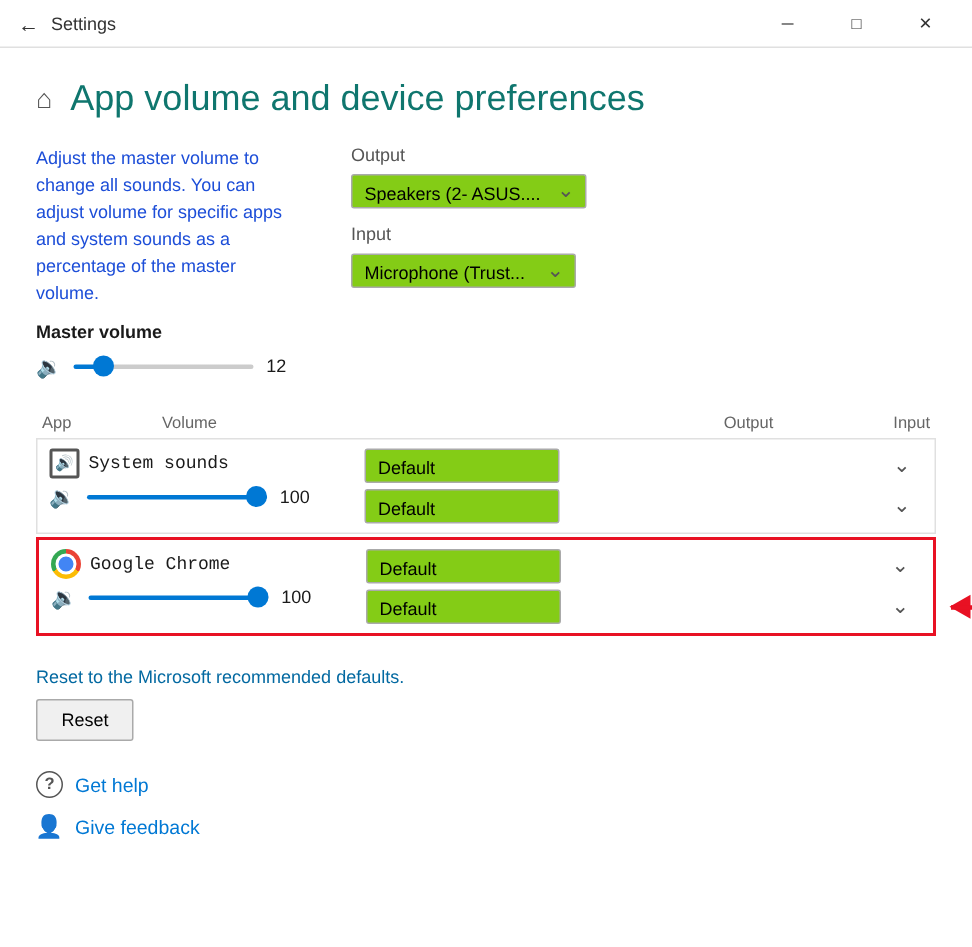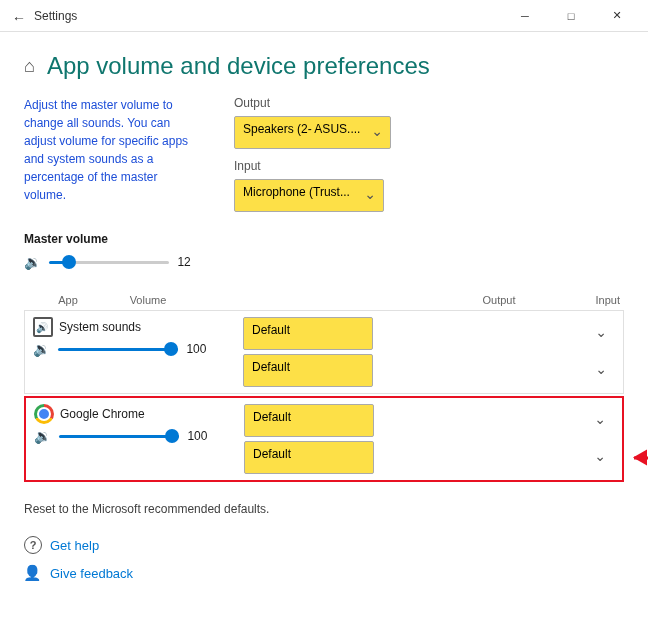--- a/index.html
+++ b/index.html
@@ -92,23 +92,23 @@
       margin-bottom: 6px;
     }
     .dropdown-wrapper {
       margin-bottom: 10px;
     }
     select {
       appearance: none;
       -webkit-appearance: none;
       border: 1px solid #aaa;
       border-radius: 2px;
-      padding: 5px 28px 12px 8px;
-      font-size: 12px;
-      background: #fde047;
+      padding: 5px 28px 2px 8px;
+      font-size: 12px;
+      background: #84cc16;
       cursor: pointer;
       position: relative;
       min-width: 150px;
     }
     .select-container {
       position: relative;
       display: inline-block;
     }
     .select-container::after {
       content: '⌄';
@@ -177,21 +177,20 @@
       display: flex;
       justify-content: space-between;
       font-size: 11px;
       color: #666;
       margin-bottom: 4px;
       padding: 0 4px;
     }
     .app-table-header-left {
       display: flex;
       gap: 0;
-      text-align: center;
     }
     .app-col-app { width: 80px; }
     .app-col-vol { width: 80px; }
 
     
     .app-rows { margin-bottom: 20px; }
     .app-row {
       border: 1px solid #e0e0e0;
       margin-bottom: 2px;
       padding: 6px 8px;
@@ -213,40 +212,41 @@
     }
     .app-icon {
       width: 20px;
       height: 20px;
       display: inline-flex;
       align-items: center;
       justify-content: center;
     }
     .app-name-text {
       font-size: 12px;
+      font-family: Liberation Mono, monospace;
     }
     .app-row-right {
       display: flex;
       flex-direction: column;
       gap: 6px;
       flex: 1;
     }
     .app-selects-row {
       display: flex;
       flex-direction: column;
       gap: 4px;
     }
 
     
     .reset-section {
       margin-bottom: 20px;
     }
     .reset-label {
       font-size: 12px;
-      color: #404040;
+      color: #0369a1;
       margin-bottom: 8px;
     }
     .reset-btn {
       border: 1px solid #aaa;
       background: #f0f0f0;
       padding: 6px 16px;
       font-size: 12px;
       cursor: pointer;
       border-radius: 2px;
     }
@@ -472,20 +472,21 @@
               <div class="arrow-line"></div>
             </div>
           </div>
         </div>
       </div>
 
     </div>
 
     <div class="reset-section">
       <p class="reset-label">Reset to the Microsoft recommended defaults.</p>
+      <button class="reset-btn">Reset</button>
     </div>
 
     <div class="footer-links">
       <a class="footer-link">
         <span class="footer-link-icon" style="border:1.5px solid #555; border-radius:50%; font-size:11px; font-weight:bold;">?</span>
         <span>Get help</span>
       </a>
       <a class="footer-link">
         <span class="footer-link-icon" style="font-size:15px;">👤</span>
         <span>Give feedback</span>

